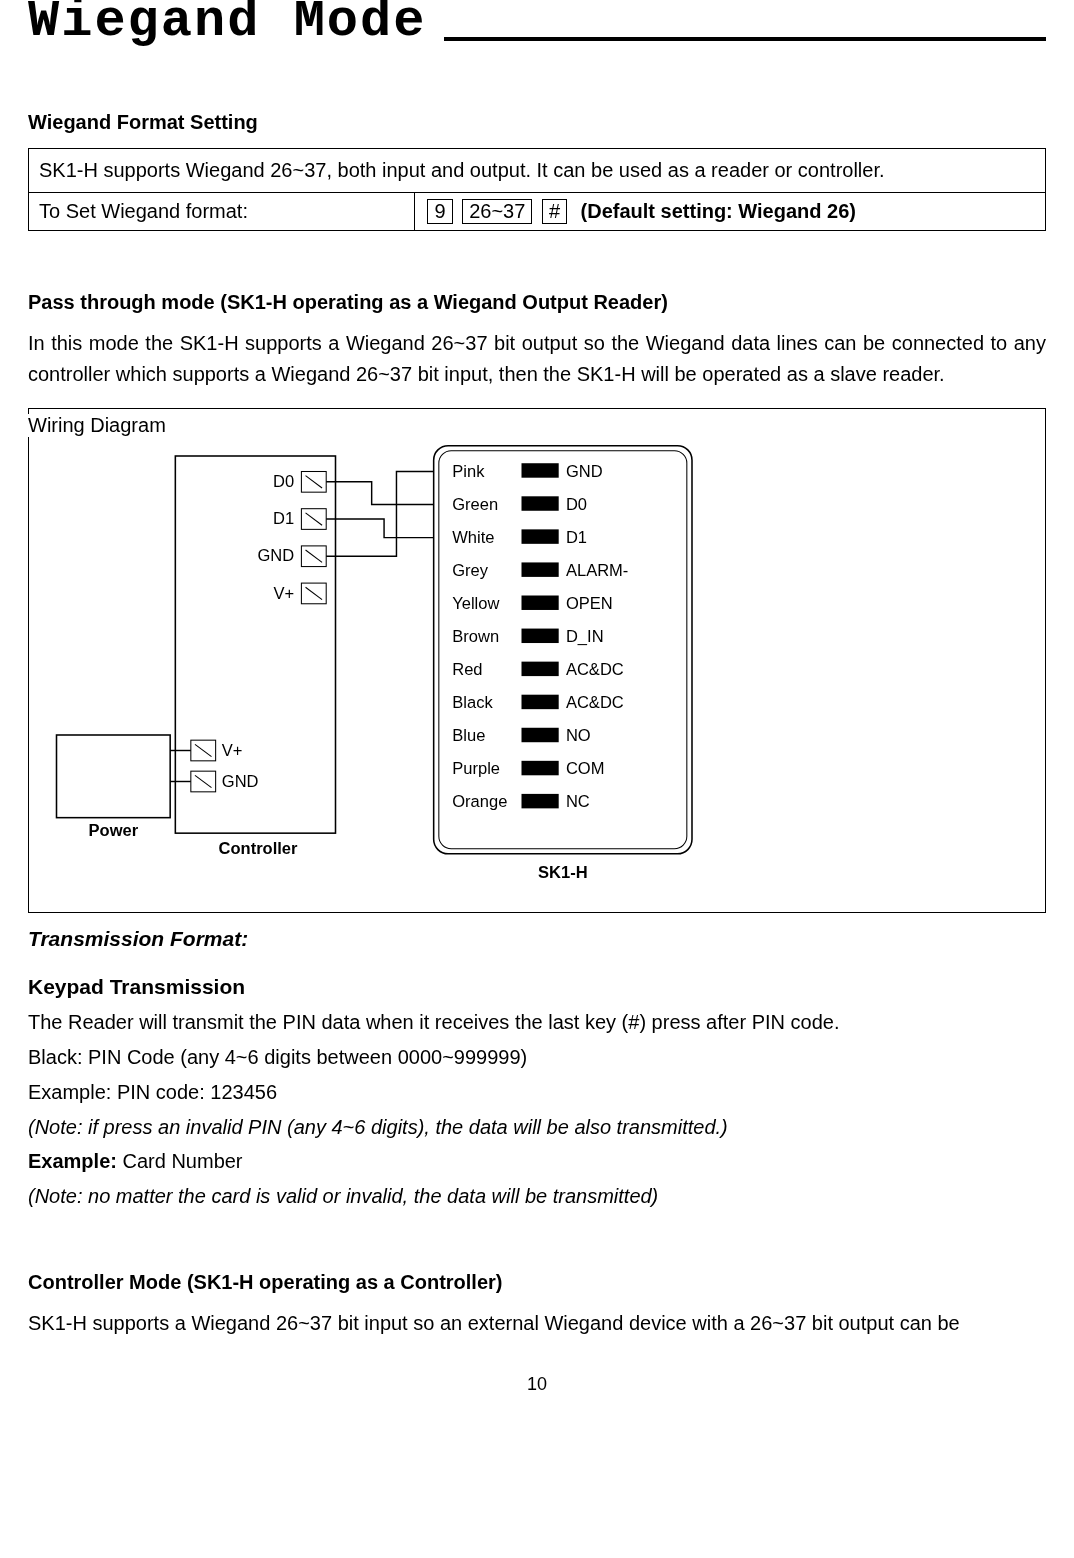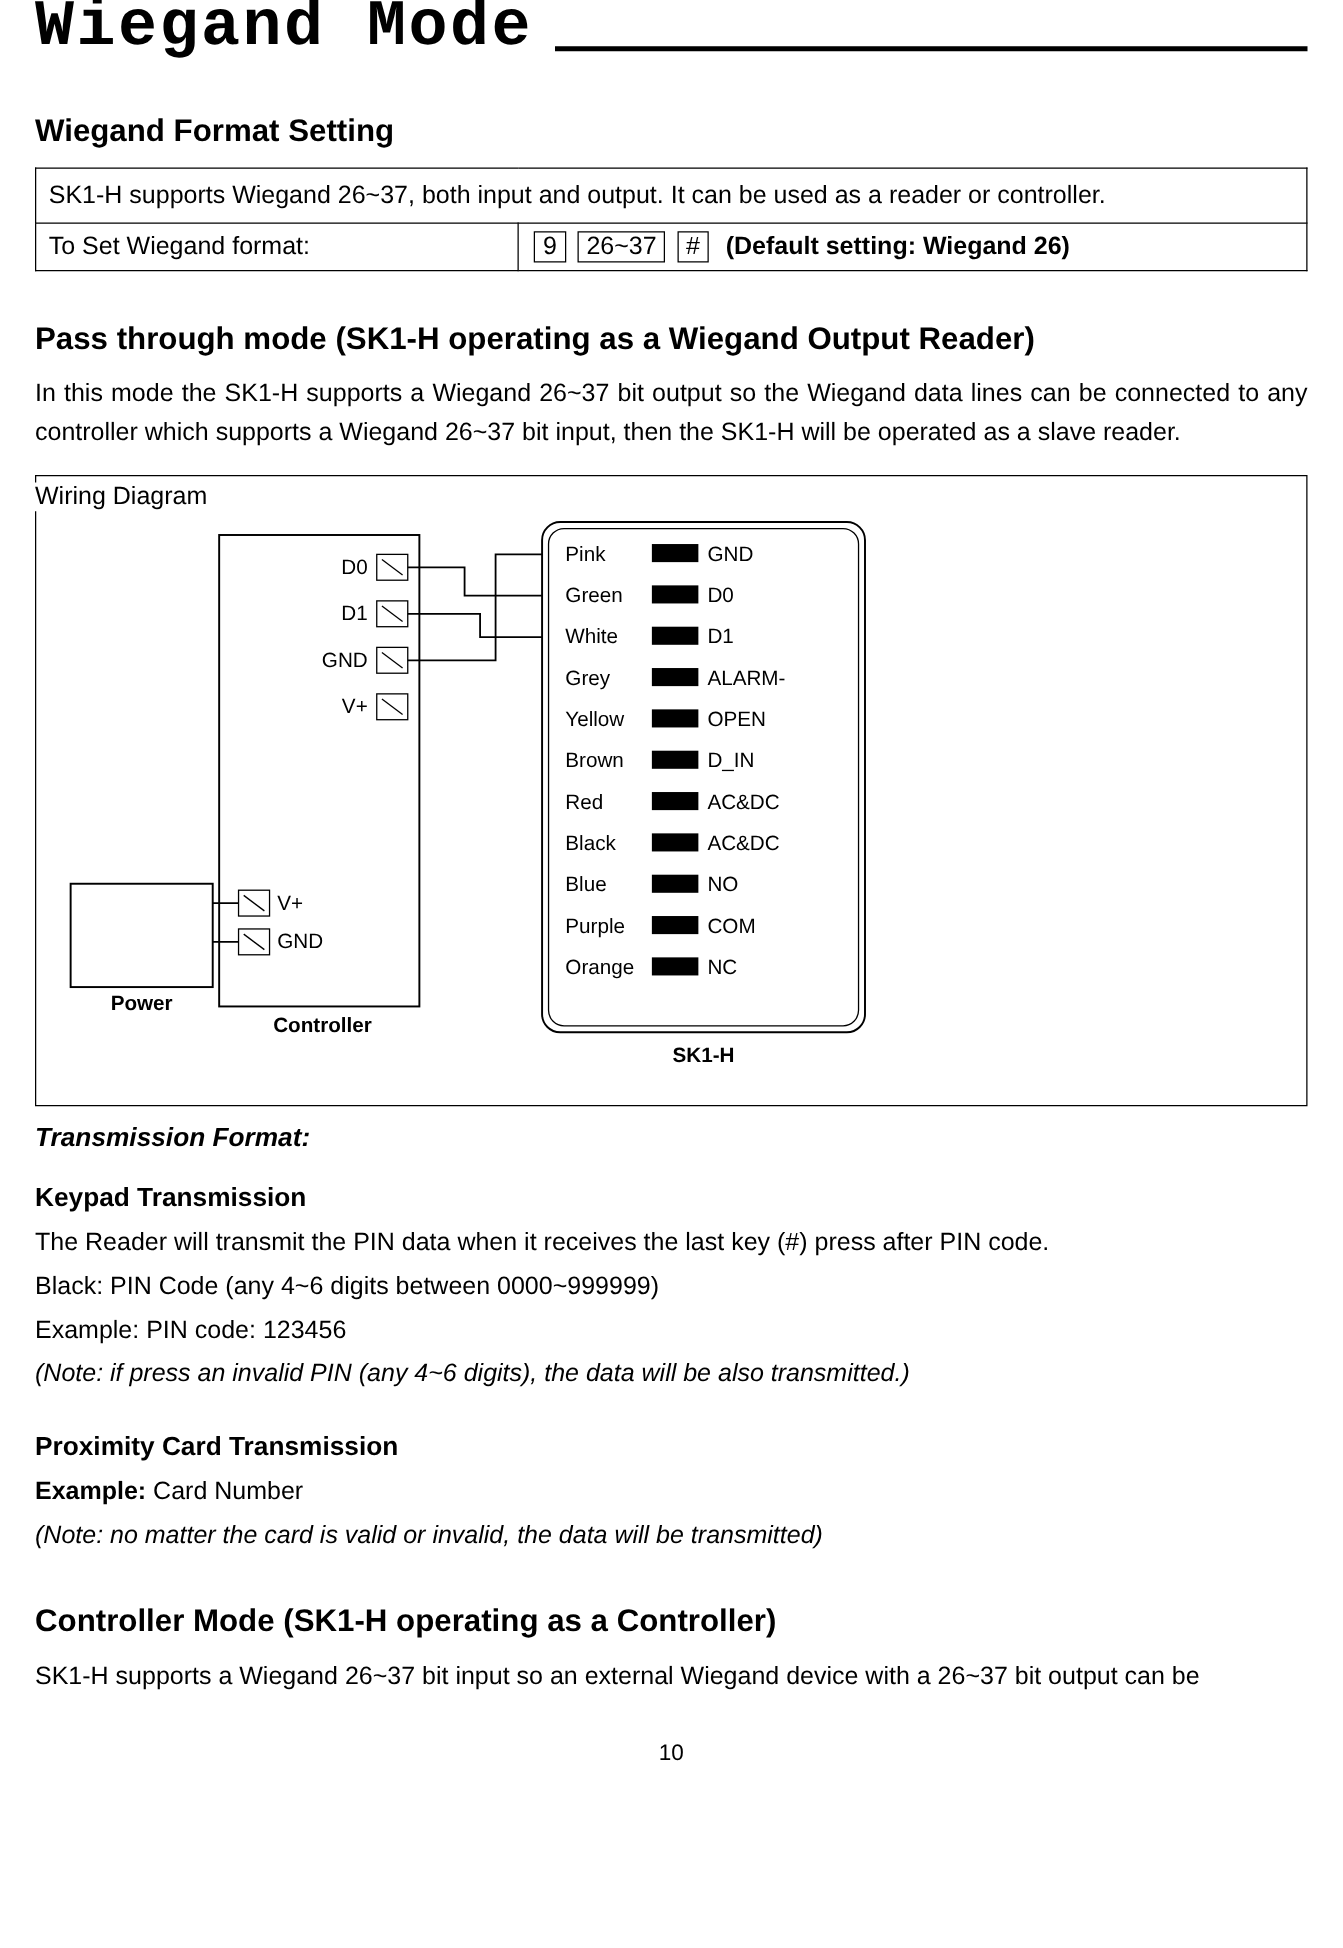--- a/index.html
+++ b/index.html
@@ -1,20 +1,20 @@
 <!DOCTYPE html>
 <html><head>
 <meta charset="utf-8">
 <style>
   html,body{margin:0;padding:0;background:#fff;color:#000;font-family:"Tahoma", "Segoe UI", sans-serif;}
   .page{width:1074px;margin:0 auto;padding:0 28px 40px 28px;box-sizing:border-box;}
   .title-row{display:flex;align-items:flex-end;gap:18px;margin-top:-8px;}
   .main-title{font-family:"Lucida Console","Courier New",monospace;font-size:52px;font-weight:bold;letter-spacing:2px;}
   .title-rule{flex:1;height:4px;background:#000;margin-bottom:10px;}
-  h2.sec{font-family:"Tahoma","Segoe UI",sans-serif;font-size:25px;font-weight:bold;margin:40px 0 14px 0;}
+  h2.sec{font-family:"Tahoma","Segoe UI",sans-serif;font-size:20px;font-weight:bold;margin:60px 0 14px 0;}
   h3.sub{font-family:"Tahoma","Segoe UI",sans-serif;font-size:21px;font-weight:bold;margin:24px 0 8px 0;}
   .body-text{font-size:20px;line-height:1.55;text-align:justify;}
   table.boxed{border-collapse:collapse;width:100%;margin-top:6px;}
   table.boxed td{border:1px solid #000;padding:6px 10px;font-size:20px;vertical-align:middle;}
   .seq-span .btn{display:inline-block;border:1px solid #000;padding:0 6px;font-size:20px;margin:0 2px;}
   .seq-span .plain{font-size:20px;font-weight:bold;margin-left:6px;}
   .diagram-frame{border:1px solid #000;padding:16px 12px 12px 12px;margin-top:-28px;position:relative;}
   .wd-label{font-size:20px;margin-bottom:-10px;margin-top:24px;position:relative;z-index:2;background:#fff;display:inline-block;padding-right:10px;}
   svg.wiring{width:100%;height:auto;display:block;}
   .tf-heading{font-size:21px;font-weight:bold;font-style:italic;margin-top:14px;}
@@ -154,21 +154,20 @@
 
   
   <div class="tf-heading">Transmission Format:</div>
 
   <h3 class="sub">Keypad Transmission</h3>
   <div class="line">The Reader will transmit the PIN data when it receives the last key (#) press after PIN code.</div>
   <div class="line"><span>Black</span><span>: PIN Code (any 4~6 digits between 0000~999999)</span></div>
   <div class="line"><span>Example</span><span>: PIN code: 123456</span></div>
   <div class="note">(Note: if press an invalid PIN (any 4~6 digits), the data will be also transmitted.)</div>
 
-  <h3 class="sub" style="margin-top:32px;">Proximity Card Transmission</h3>
   <div class="line"><b>Example:</b><span> Card Number</span></div>
   <div class="note">(Note: no matter the card is valid or invalid, the data will be transmitted)</div>
 
   
   <h2 class="sec">Controller Mode (SK1-H operating as a Controller)</h2>
   <div class="body-text">SK1-H supports a Wiegand 26~37 bit input so an external Wiegand device with a 26~37 bit output can be</div>
 
   <div class="footer-pn">10</div>
 </div>
 

